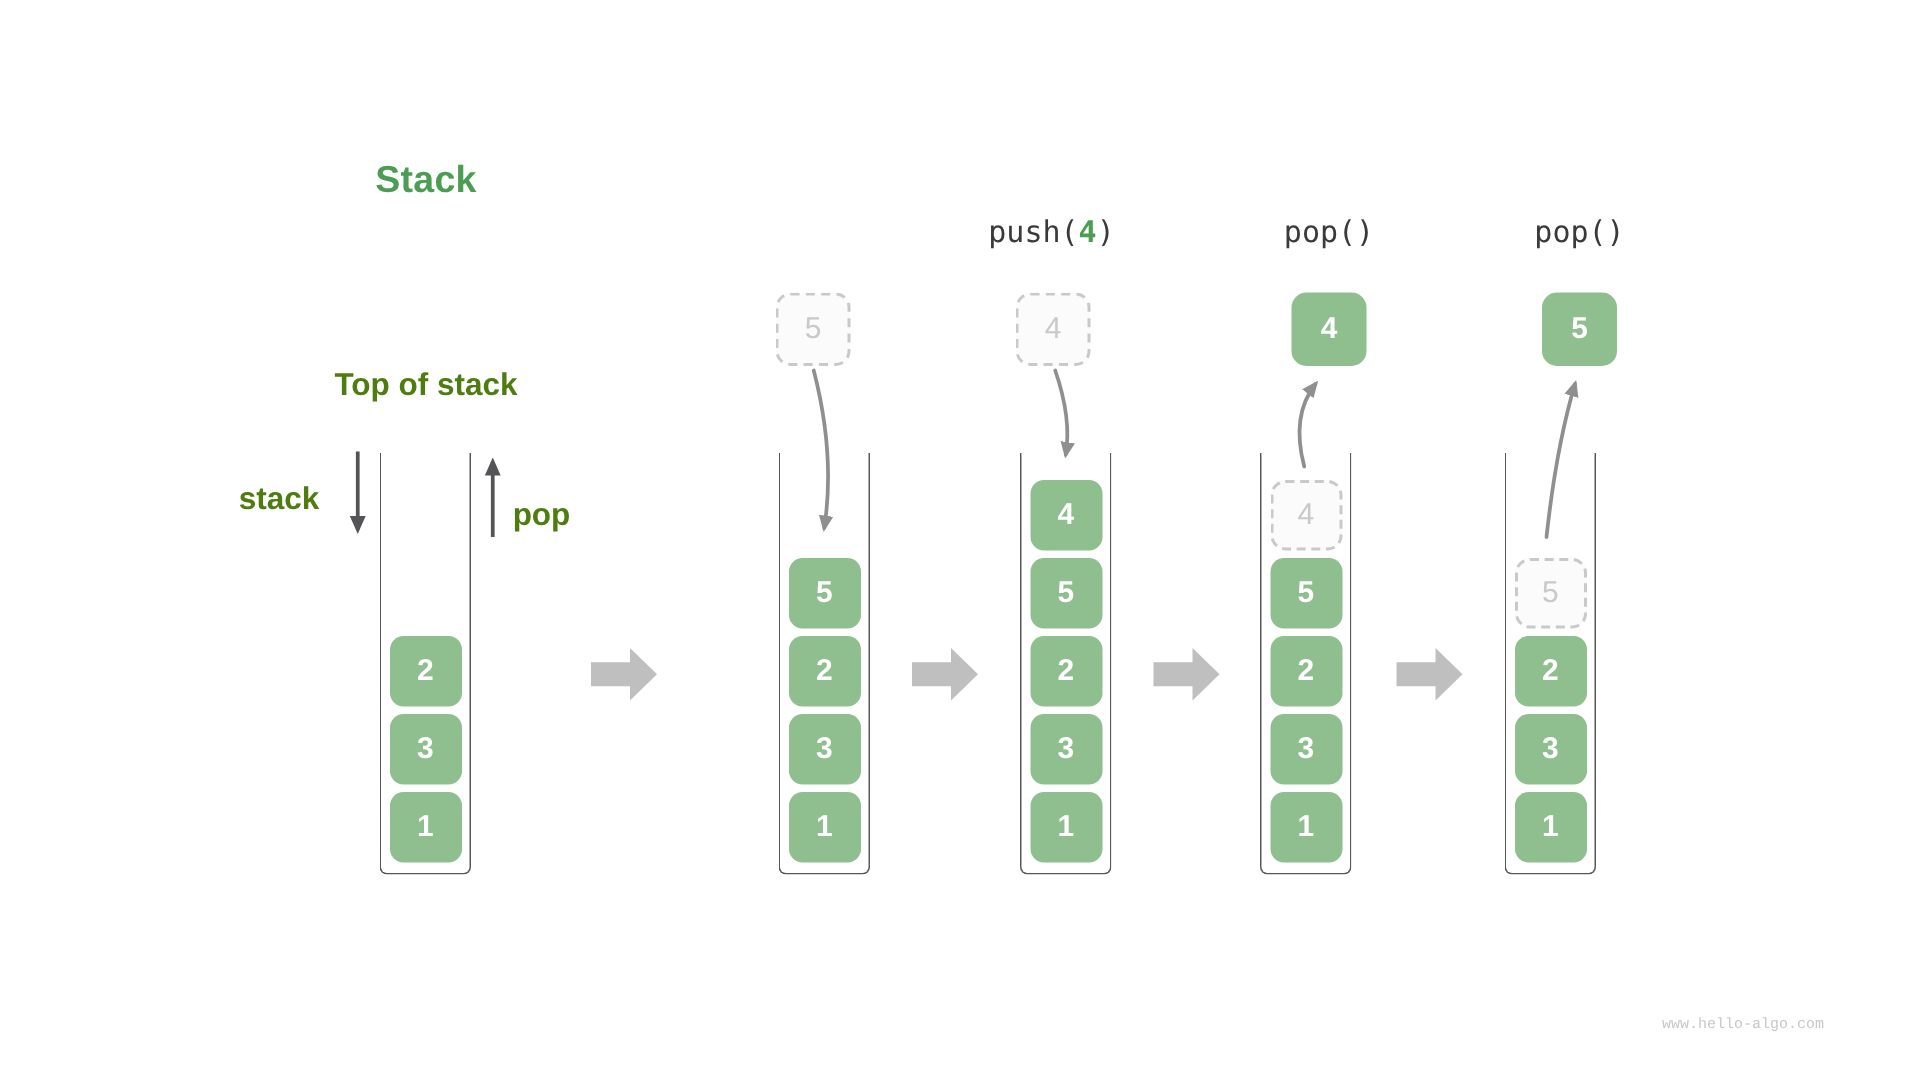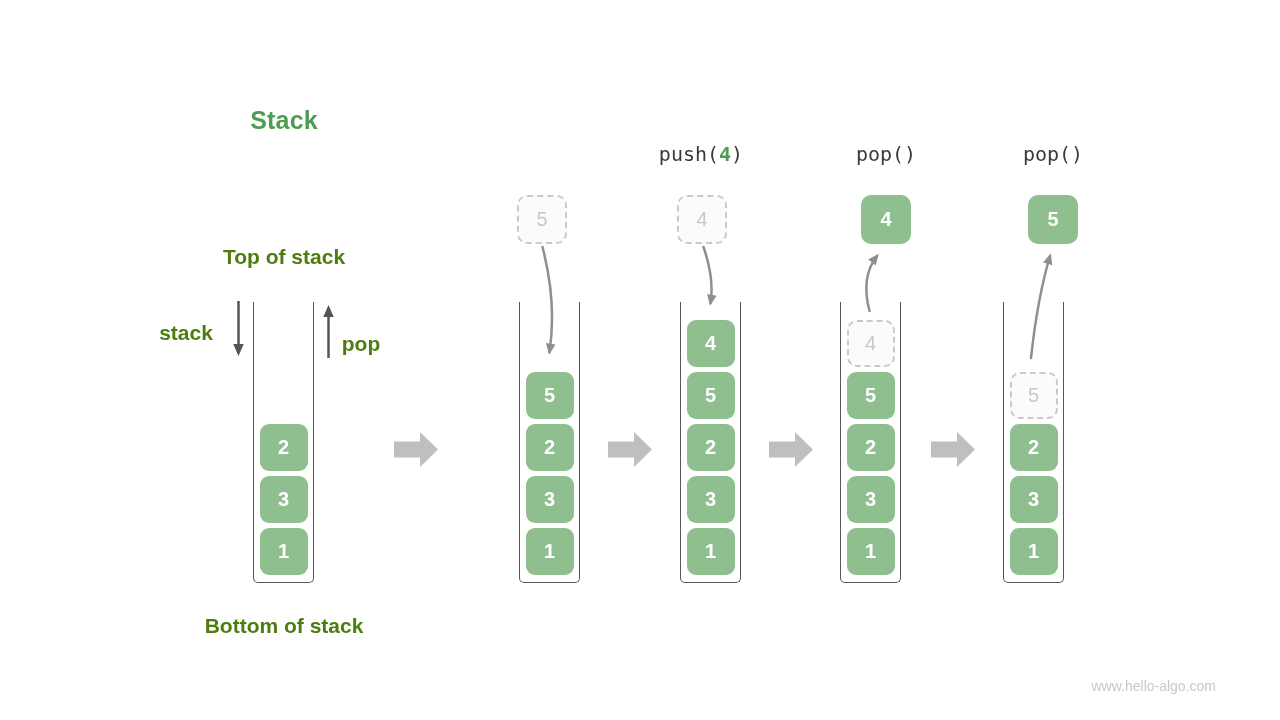--- a/index.html
+++ b/index.html
@@ -51,31 +51,30 @@
     font-size:20px;
   }
   .float-box.ghost{background:#FBFBFB;border:2px dashed #C9C9C9;color:#C9C9C9;}
   .float-box.solid{background:#8FBE8F;color:#ffffff;font-weight:bold;}
   .fb-1{left:517px;} .fb-2{left:677px;} .fb-3{left:861px;} .fb-4{left:1028px;}
   
   .arrows{position:absolute;left:0;top:0;pointer-events:none;}
   
   .watermark{
     position:absolute;right:45px;top:678px;
-    font-family:Liberation Sans, sans-serif;font-size:14px;color:#C8C8C8;text-align:center;
+    font-family:Liberation Mono, monospace;font-size:10px;color:#C8C8C8;text-align:center;
   }
 </style>
 </head>
 <body>
 
 <div class="canvas">
 
   <div class="title">Stack</div>
   <div class="side-label lbl-top">Top of stack</div>
-  <div class="side-label lbl-bottom">Bottom of stack</div>
   <div class="side-label lbl-push">stack</div>
   <div class="side-label lbl-pop">pop</div>
 
   <div class="op-label op-2"><span>push(</span><span class="arg">4</span><span>)</span></div>
   <div class="op-label op-3"><span>pop()</span><span class="arg"></span><span></span></div>
   <div class="op-label op-4"><span>pop()</span><span class="arg"></span><span></span></div>
 
   <div class="float-box ghost fb-1">5</div>
   <div class="float-box ghost fb-2">4</div>
   <div class="float-box solid fb-3">4</div>

